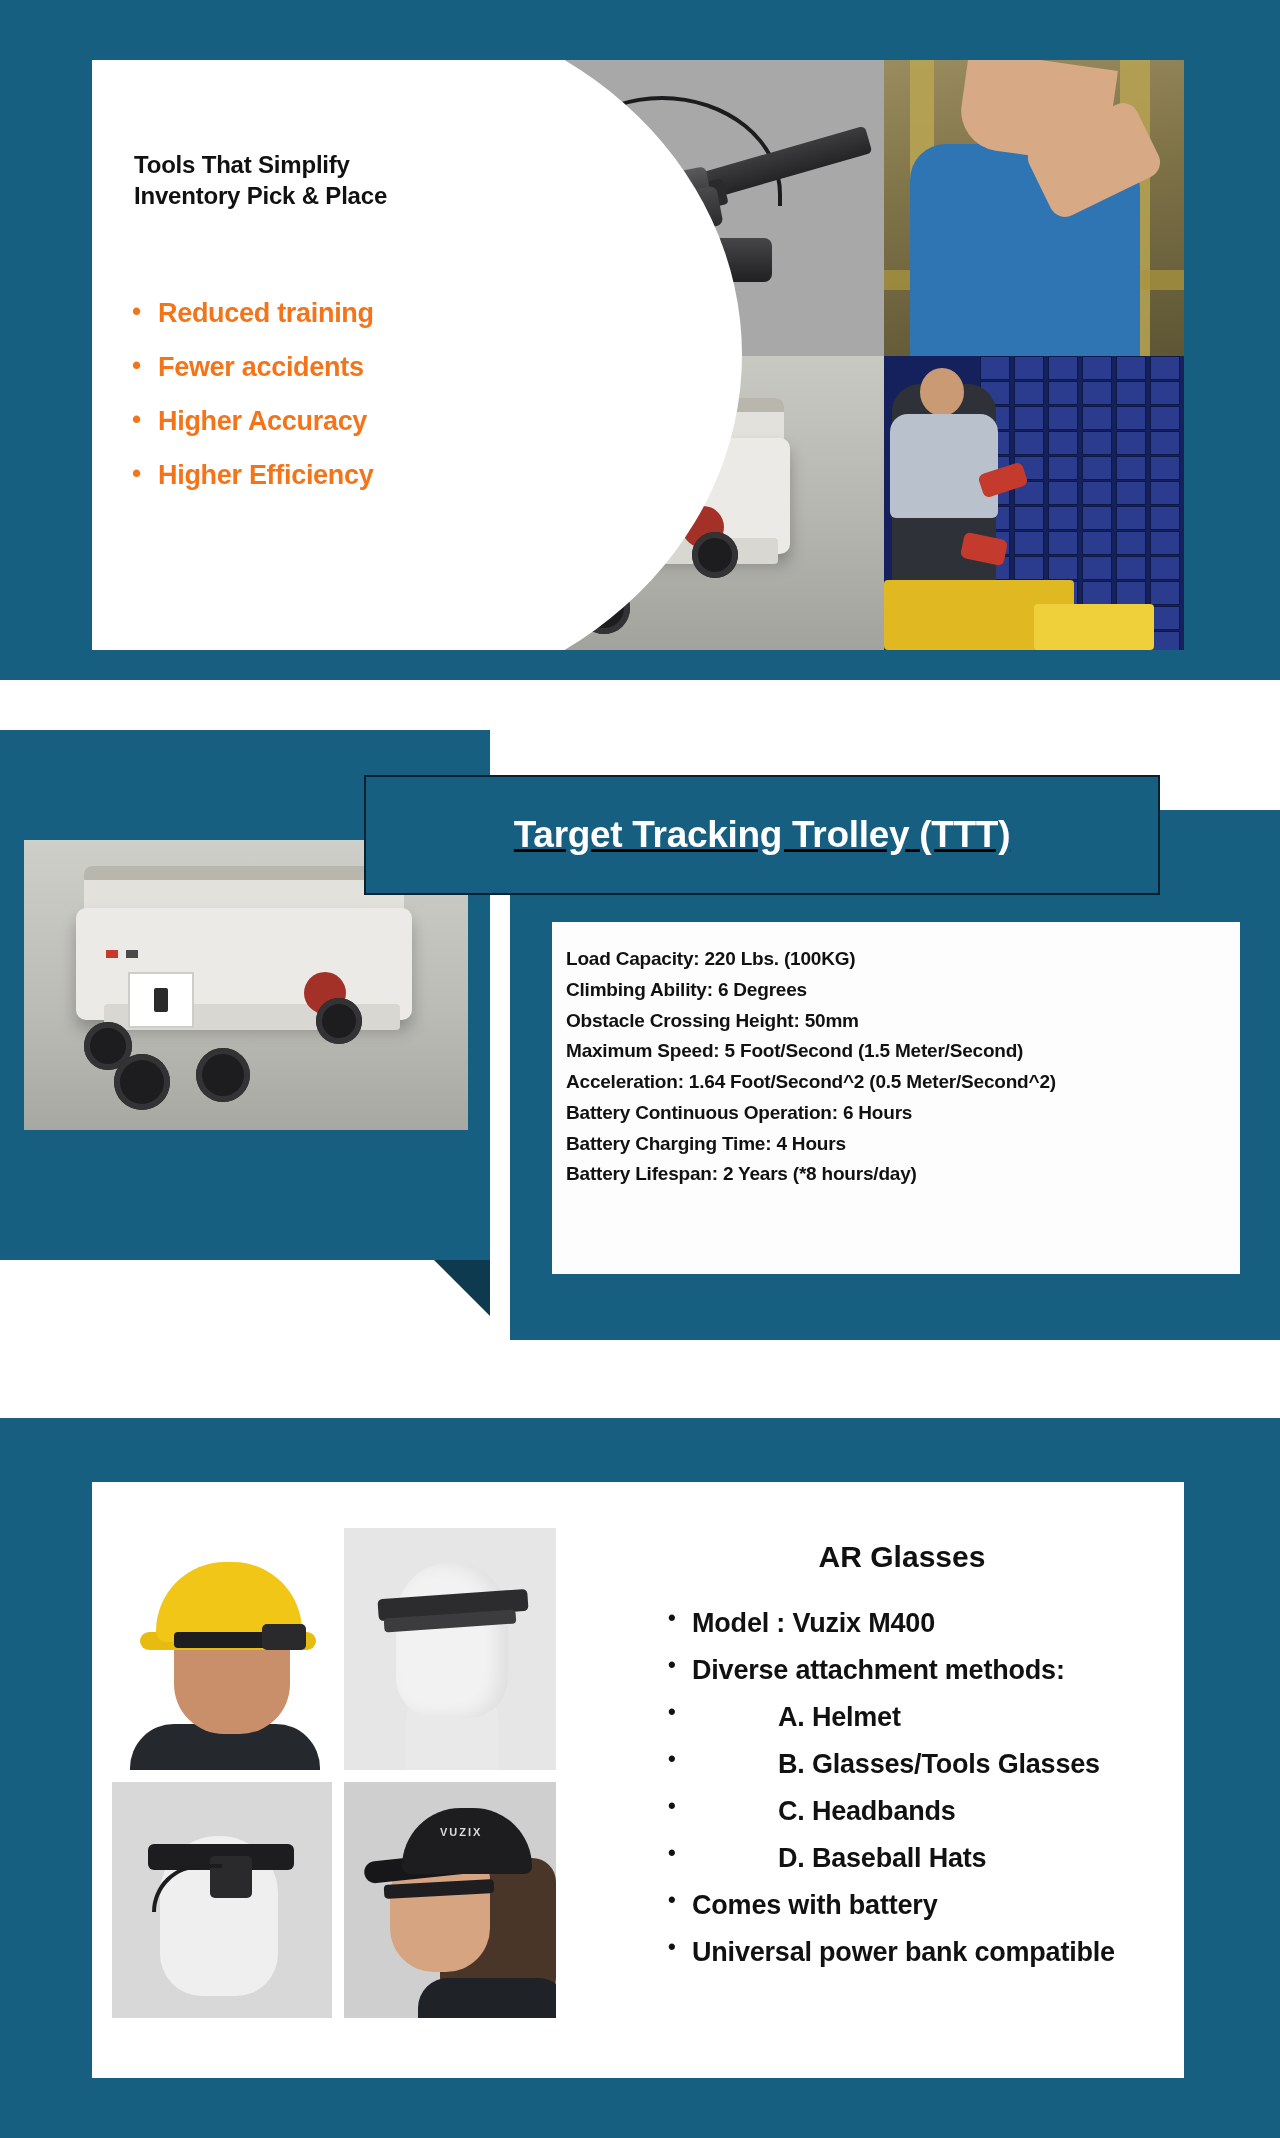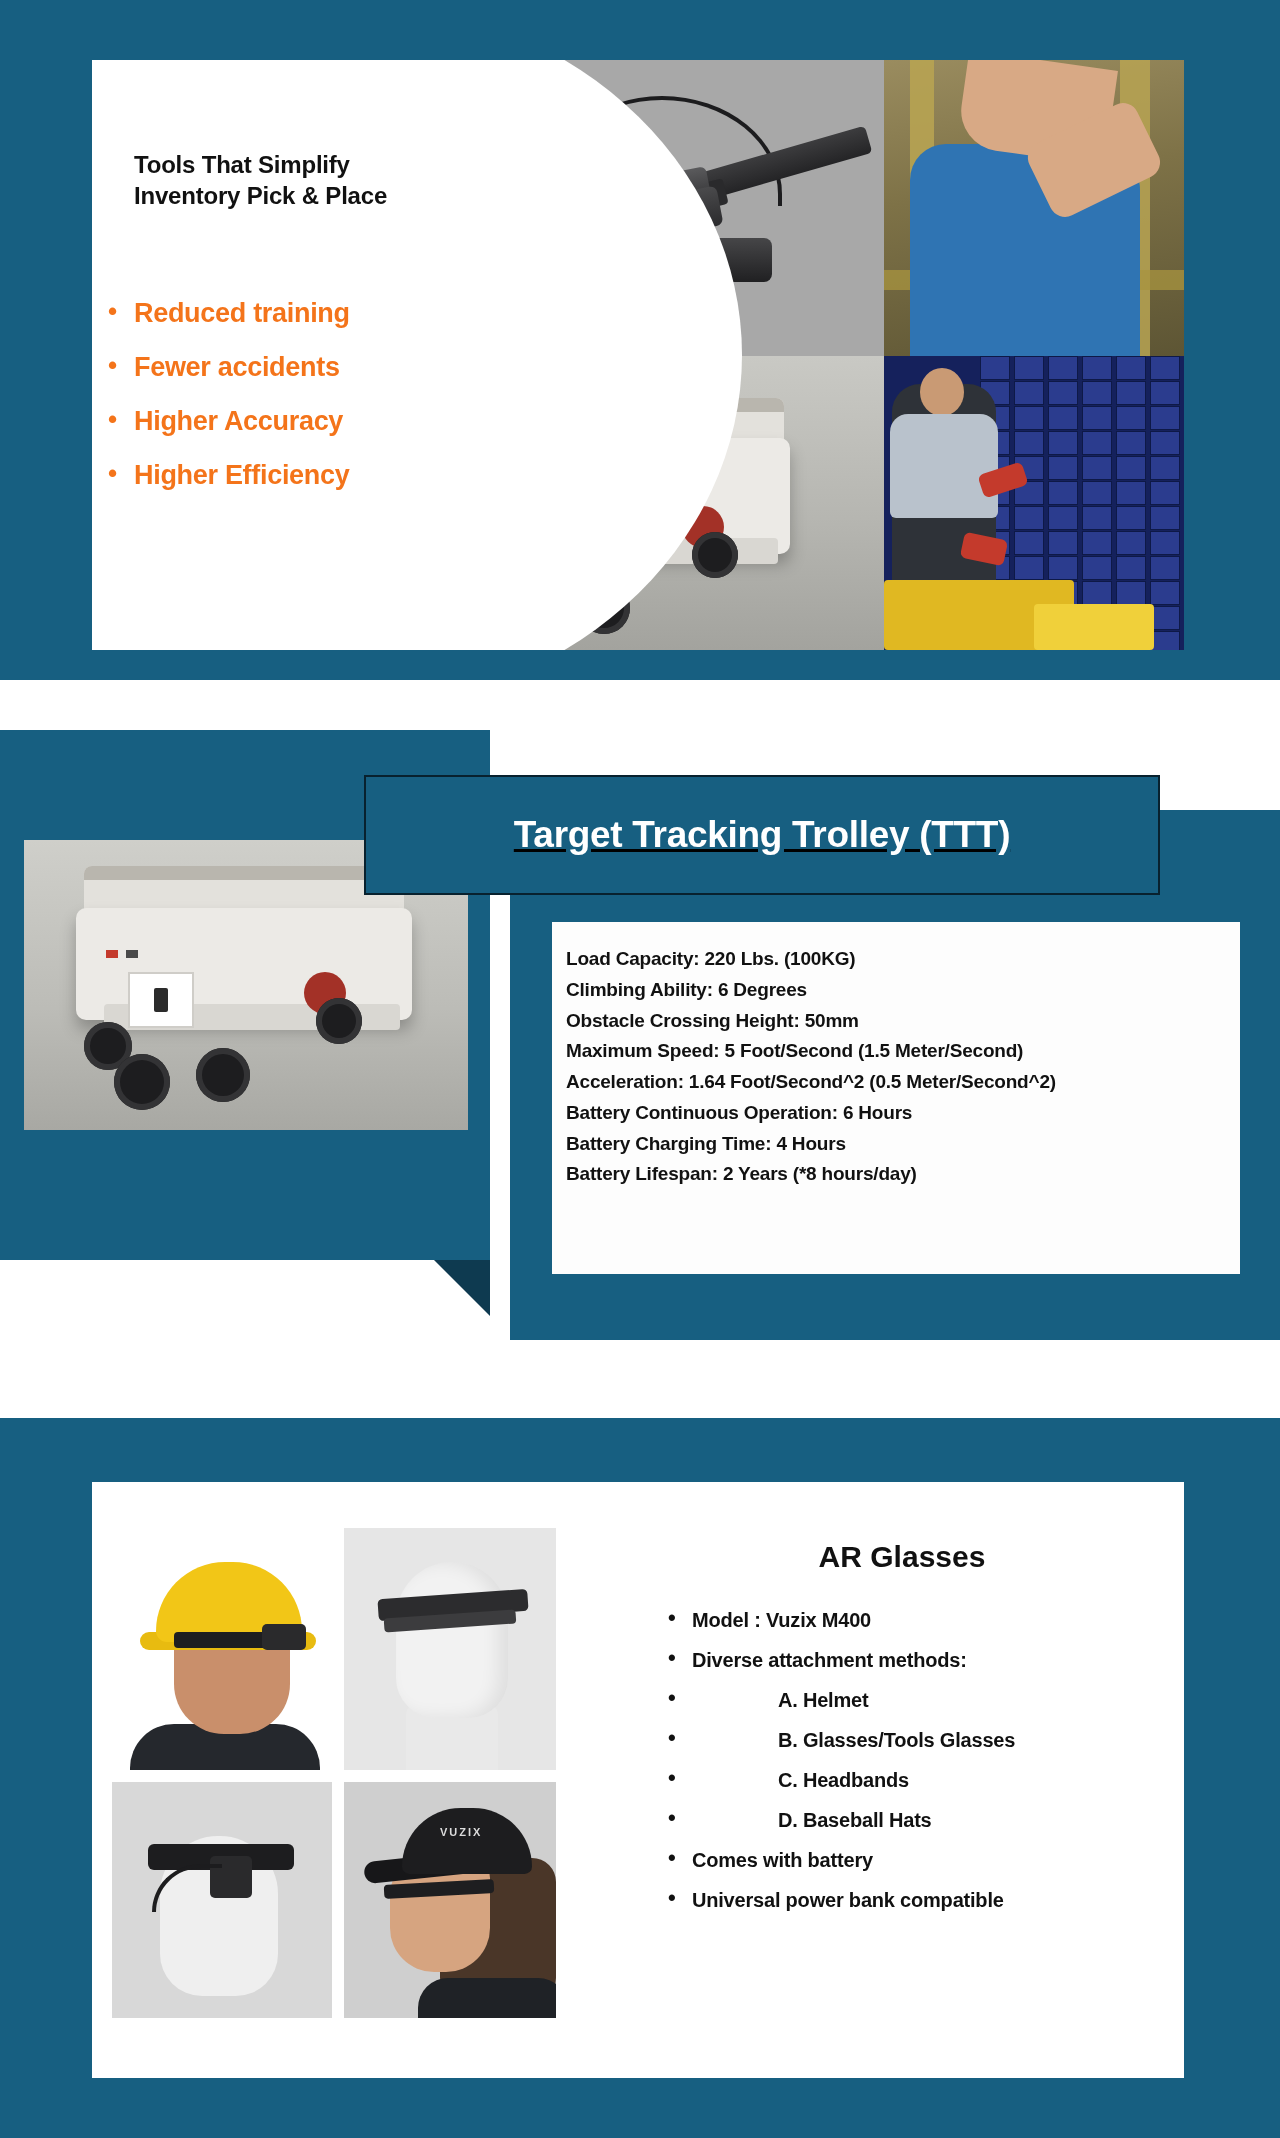--- a/index.html
+++ b/index.html
@@ -28,21 +28,21 @@
     position: absolute; left: 250px; top: -60px; width: 400px; height: 710px;
     background: #ffffff; border-radius: 0 100% 100% 0 / 0 50% 50% 0;
     z-index: 4;
   }
   .sec1-head {
     position: absolute; left: 42px; top: 90px; width: 300px;
     font-size: 24px; font-weight: bold; line-height: 1.28; color: #111111;
     letter-spacing: -0.2px;
   }
   .sec1-bullets {
-    position: absolute; left: 16px; top: 240px; width: 380px;
+    position: absolute; left: 40px; top: 240px; width: 380px;
     list-style: none;
   }
   .sec1-bullets li {
     color: #f4741a; font-size: 27px; font-weight: bold;
     line-height: 1.0; margin-bottom: 27px; padding-left: 26px;
     position: relative; white-space: nowrap; letter-spacing: -0.3px;
   }
   .sec1-bullets li::before {
     content: "•"; position: absolute; left: 0; top: -2px; font-size: 26px;
   }
@@ -172,21 +172,21 @@
 
   
   .sec3 { position:absolute; left:0; top:1418px; width:1280px; height:720px; background:#175f81; }
   .s3-card { position:absolute; left:92px; top:64px; width:1092px; height:596px; background:#ffffff; }
   .s3-title {
     position:absolute; left:600px; top:58px; width:420px; text-align:center;
     font-size:30px; font-weight:bold; color:#111111;
   }
   .s3-bullets { position:absolute; left:570px; top:128px; width:500px; list-style:none; }
   .s3-bullets li {
-    font-size:20px; font-weight:bold; color:#111111; line-height:1.0;
+    font-size:27px; font-weight:bold; color:#111111; line-height:1.0;
     margin-bottom:20px; padding-left:30px; position:relative; white-space:nowrap;
     letter-spacing:-0.2px;
   }
   .s3-bullets li::before { content:"•"; position:absolute; left:6px; top:-3px; font-size:22px; }
   .s3-bullets li.sub { padding-left:116px; }
   .s3-bullets li.sub::before { left:6px; }
 
   .s3-img { position:absolute; overflow:hidden; }
   .im1 { left:20px;  top:46px;  width:220px; height:242px; background:#ffffff; }
   .im2 { left:252px; top:46px;  width:212px; height:242px; background:#e6e6e6; }

